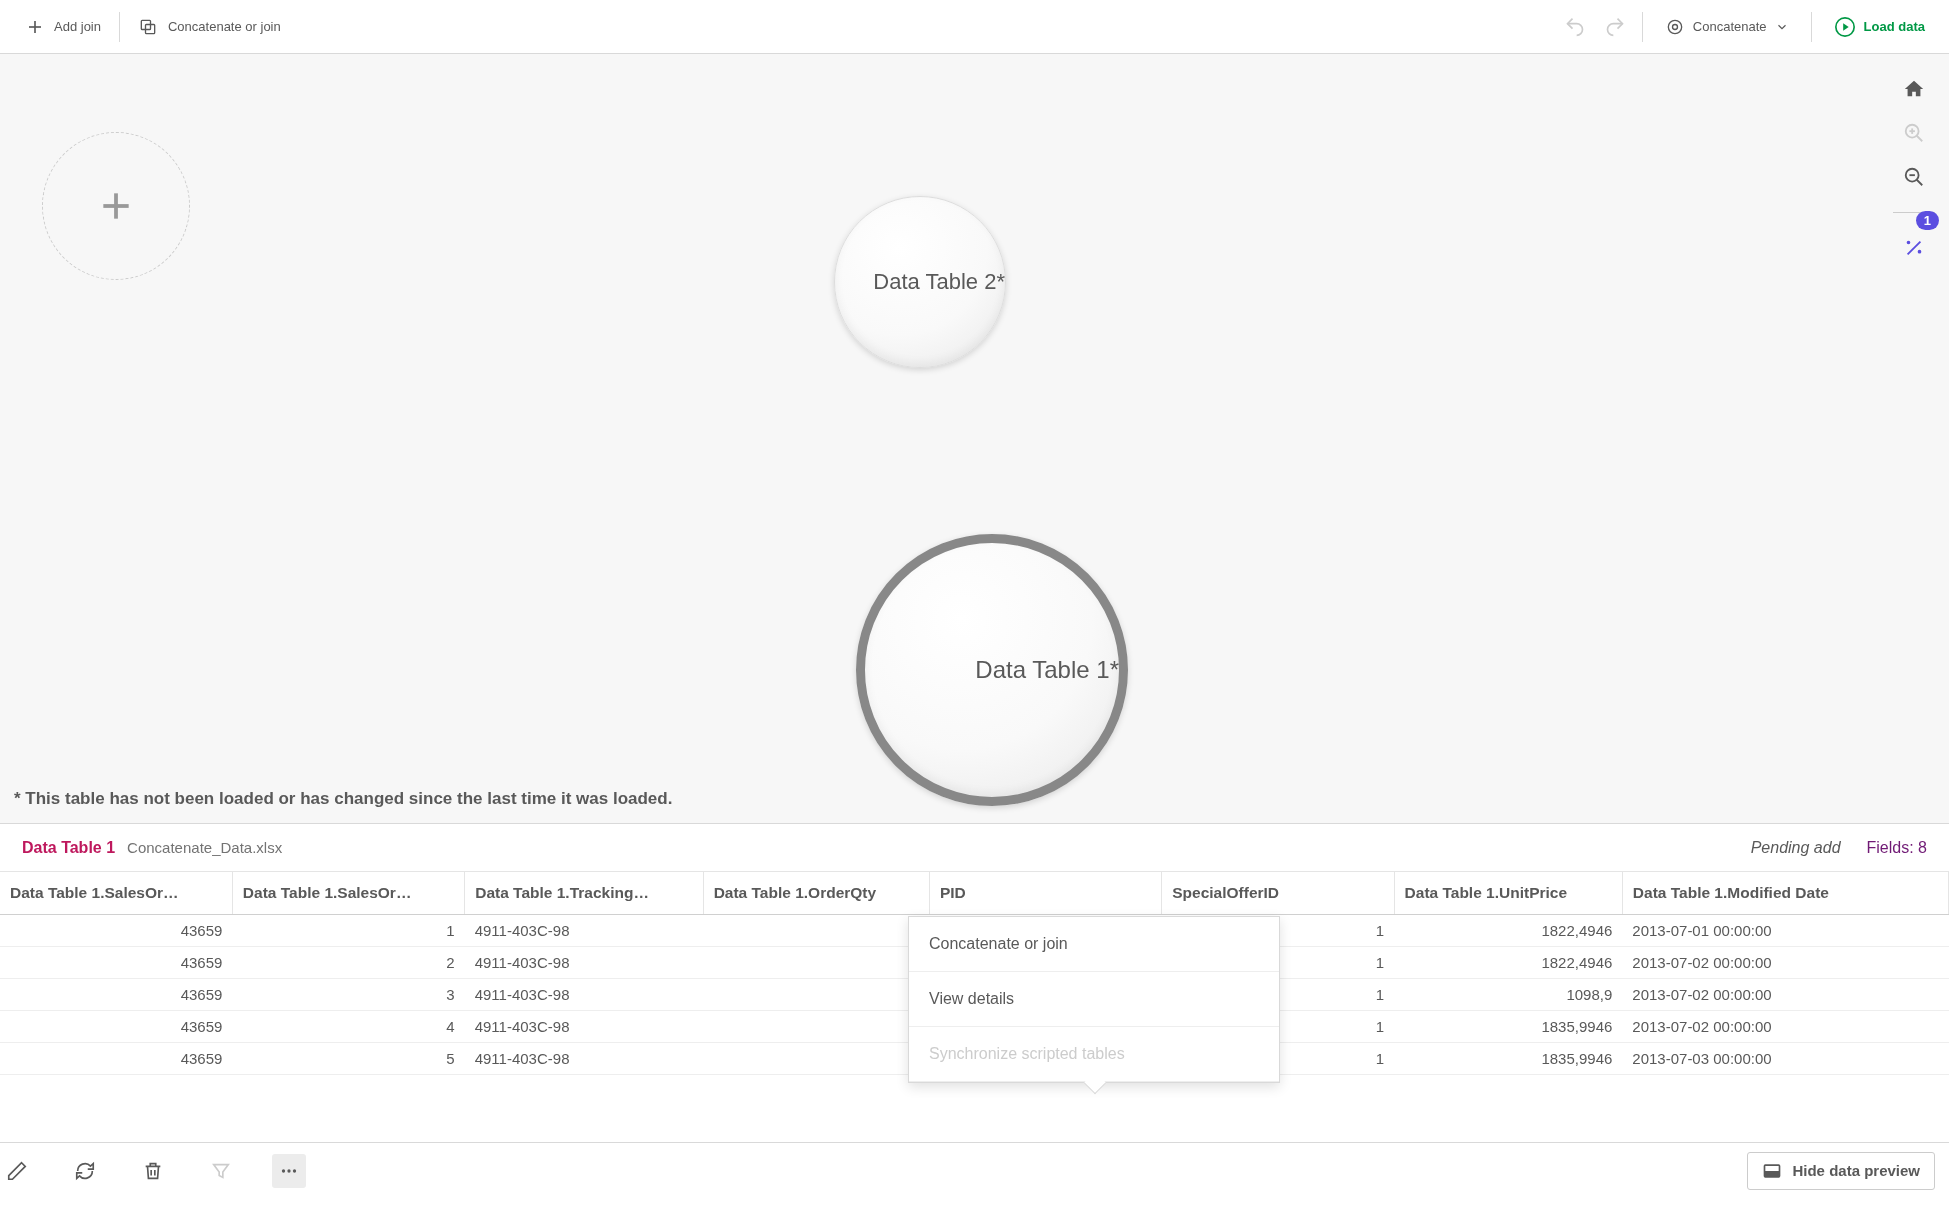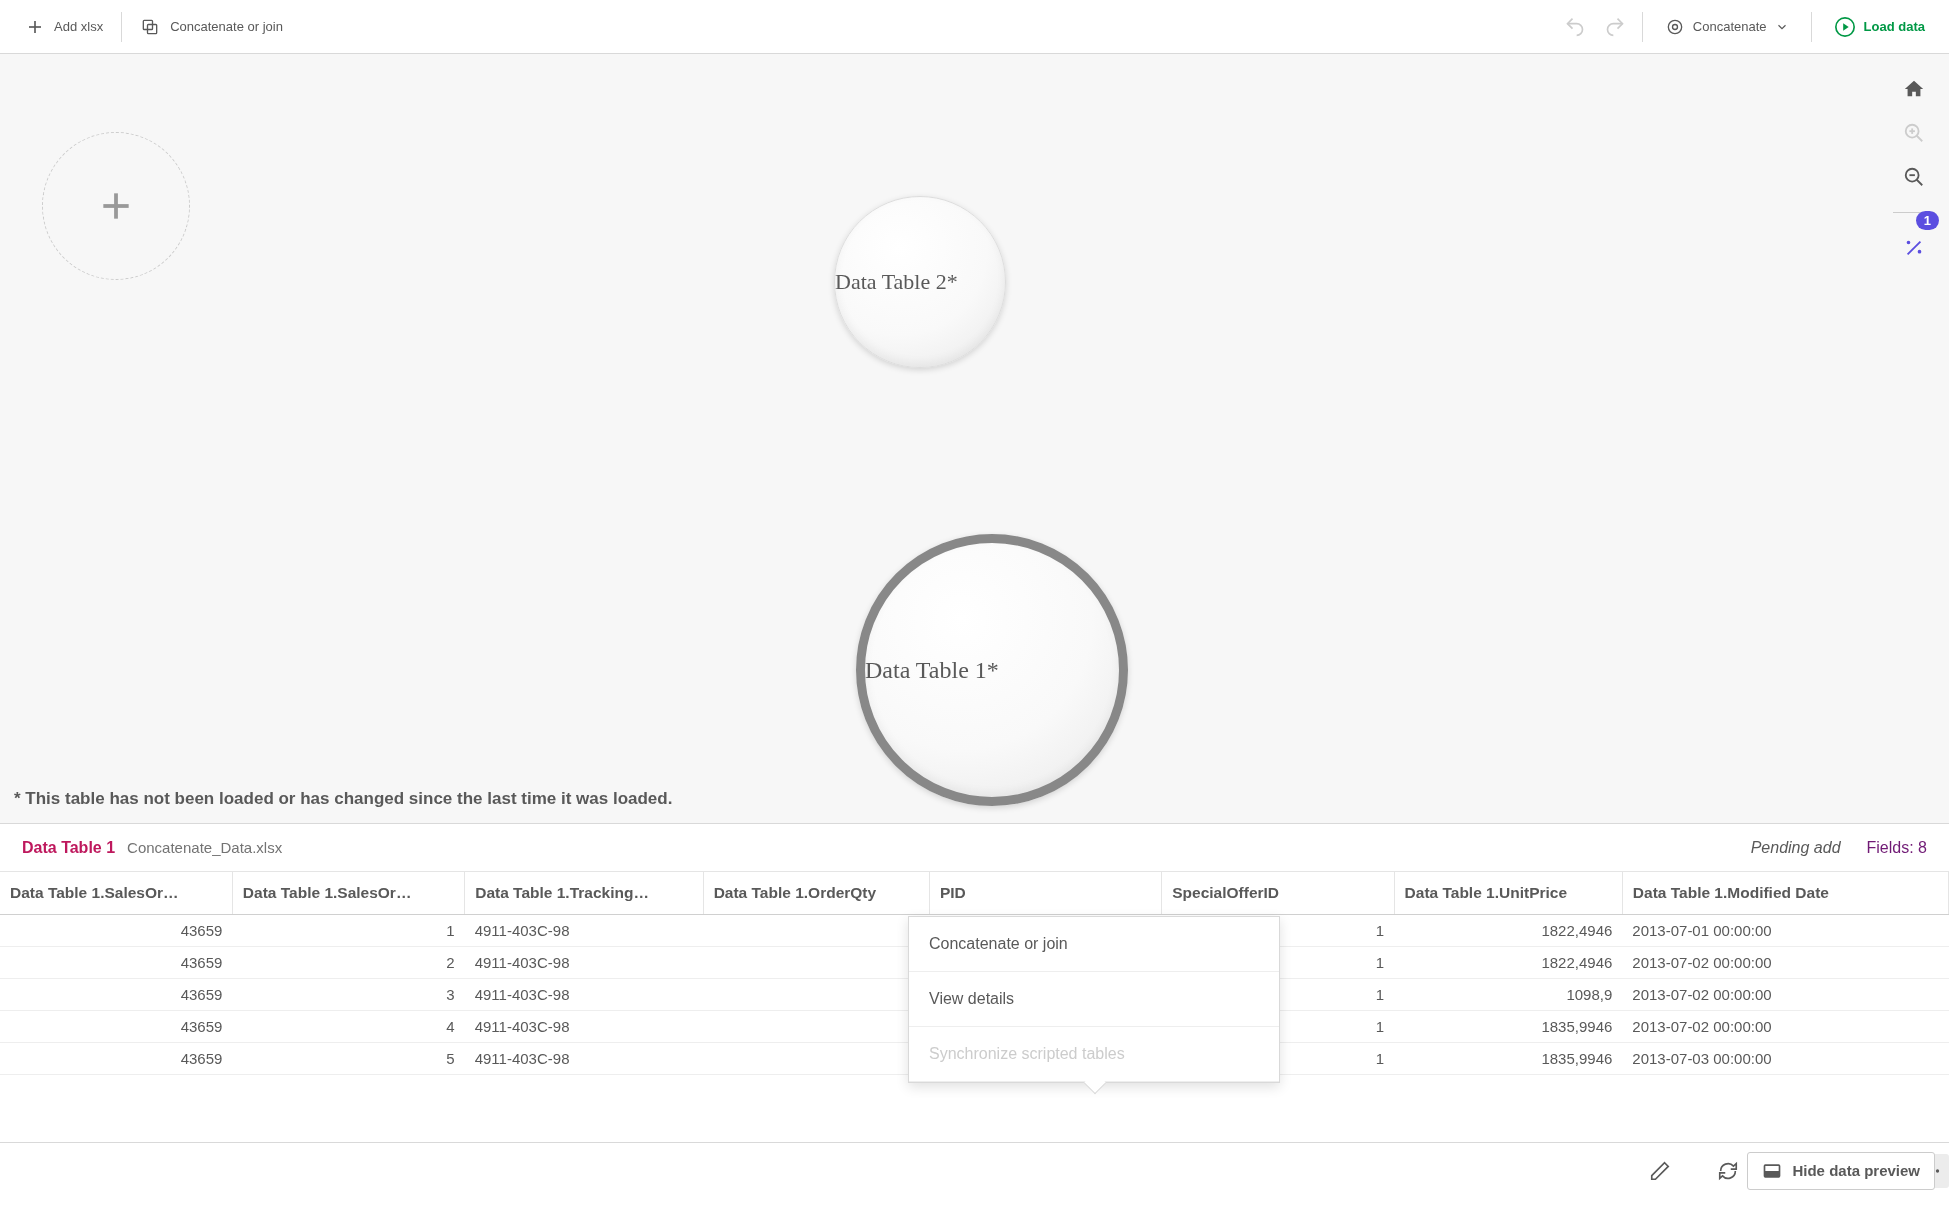--- a/index.html
+++ b/index.html
@@ -12,21 +12,21 @@
   .tb-sep { width: 1px; height: 30px; background: #d9d9d9; margin: 0 4px; }
   .tb-right { margin-left: auto; display: flex; align-items: center; gap: 6px; }
   .tb-icon-btn { width: 34px; height: 34px; display: flex; align-items: center; justify-content: center; cursor: pointer; color: #999; }
   .tb-icon-btn.disabled { color: #ccc; cursor: default; }
   .assoc-btn { display: flex; align-items: center; gap: 8px; padding: 6px 12px; color: #595959; cursor: pointer; }
   .load-btn { display: flex; align-items: center; gap: 8px; padding: 6px 12px; color: #009845; font-weight: 700; cursor: pointer; }
   
   
   .canvas { position: relative; height: 770px; background: #f7f7f7; border-bottom: 1px solid #d9d9d9; }
   .add-bubble { position: absolute; left: 42px; top: 78px; width: 148px; height: 148px; border: 1px dashed #ccc; border-radius: 50%; display: flex; align-items: center; justify-content: center; cursor: pointer; background: #f7f7f7; }
-  .bubble { position: absolute; border-radius: 50%; background: radial-gradient(circle at 38% 30%, #fff 0%, #f9f9f9 55%, #e8e8e8 100%); box-shadow: 0 2px 6px rgba(0,0,0,0.15), inset 0 -4px 10px rgba(0,0,0,0.05); display: flex; align-items: center; justify-content: flex-start; color: #595959; cursor: pointer; font-family: Liberation Serif, serif; }
+  .bubble { position: absolute; border-radius: 50%; background: radial-gradient(circle at 38% 30%, #fff 0%, #f9f9f9 55%, #e8e8e8 100%); box-shadow: 0 2px 6px rgba(0,0,0,0.15), inset 0 -4px 10px rgba(0,0,0,0.05); display: flex; align-items: center; justify-content: flex-end; color: #595959; cursor: pointer; }
   .bubble.small { width: 172px; height: 172px; left: 834px; top: 142px; font-size: 22px; border: 1px solid #ddd;}
   .bubble.big { width: 272px; height: 272px; left: 856px; top: 480px; font-size: 24px; border: 9px solid #888; }
   .footnote { position: absolute; left: 14px; bottom: 14px; font-weight: 600; color: #595959; font-size: 17px;}
   
   
   .side-tools { position: absolute; right: 14px; top: 20px; display: flex; flex-direction: column; align-items: center; gap: 14px; }
   .side-tool { width: 30px; height: 30px; display: flex; align-items: center; justify-content: center; color: #595959; cursor: pointer; }
   .side-tool.disabled { color: #ccc; cursor: default; }
   .side-sep { width: 42px; height: 1px; background: #ccc; margin: 6px 0; }
   .magic-wrap { position: relative; }
@@ -48,39 +48,39 @@
   .table-wrap { position: relative; height: 270px; overflow: hidden;}
   
   
   .context-menu { position: absolute; left: 908px; top: 44px; width: 372px; background: #fff; border: 1px solid #d9d9d9; box-shadow: 0 4px 12px rgba(0,0,0,0.12); z-index: 50; }
   .cm-item { padding: 18px 20px; font-size: 16px; color: #595959; cursor: pointer; border-bottom: 1px solid #eee; }
   .cm-item.disabled { color: #ccc; cursor: default; }
   .cm-item:last-child { border-bottom: none; }
   .cm-arrow { position: absolute; bottom: -9px; left: 178px; width: 16px; height: 16px; background: #fff; border-right: 1px solid #d9d9d9; border-bottom: 1px solid #d9d9d9; transform: rotate(45deg);}
   
   
-  .bottom-bar { position: relative; display: flex; align-items: center; justify-content: flex-end; height: 56px; border-top: 1px solid #d9d9d9; background: #fff; gap: 34px; }
+  .bottom-bar { position: relative; display: flex; align-items: center; justify-content: flex-start; height: 56px; border-top: 1px solid #d9d9d9; background: #fff; gap: 34px; }
   .bottom-tool { width: 34px; height: 34px; display: flex; align-items: center; justify-content: center; color: #595959; cursor: pointer;}
   .bottom-tool.disabled { color: #ccc; cursor: default;}
   .bottom-tool.active { background: #ececec; border-radius: 3px; }
   .hide-preview { position: absolute; right: 14px; top: 50%; transform: translateY(-50%); display: flex; align-items: center; gap: 10px; padding: 8px 14px; border: 1px solid #ccc; border-radius: 3px; background: #fff; font-weight: 600; font-size: 15px; color: #595959; cursor: pointer;}
   
   svg { flex-shrink: 0; }
 </style>
 </head>
 <body>
 
 <div class="toolbar">
   <div class="tb-left">
     <div class="tb-btn">
       <svg width="18" height="18" viewBox="0 0 24 24" fill="none" stroke="#595959" stroke-width="2.2">
           <line x1="12" y1="4" x2="12" y2="20"></line>
           <line x1="4" y1="12" x2="20" y2="12"></line>
         </svg>
-      <span>Add xlsx</span>
+      <span>Add join</span>
     </div>
     <div class="tb-sep"></div>
     <div class="tb-btn">
       <svg width="20" height="20" viewBox="0 0 24 24" fill="none" stroke="#595959" stroke-width="1.6">
           <rect x="4" y="4" width="11" height="11" rx="1"></rect>
           <rect x="9" y="9" width="11" height="11" rx="1"></rect>
         </svg>
       <span>Concatenate or join</span>
     </div>
   </div>

